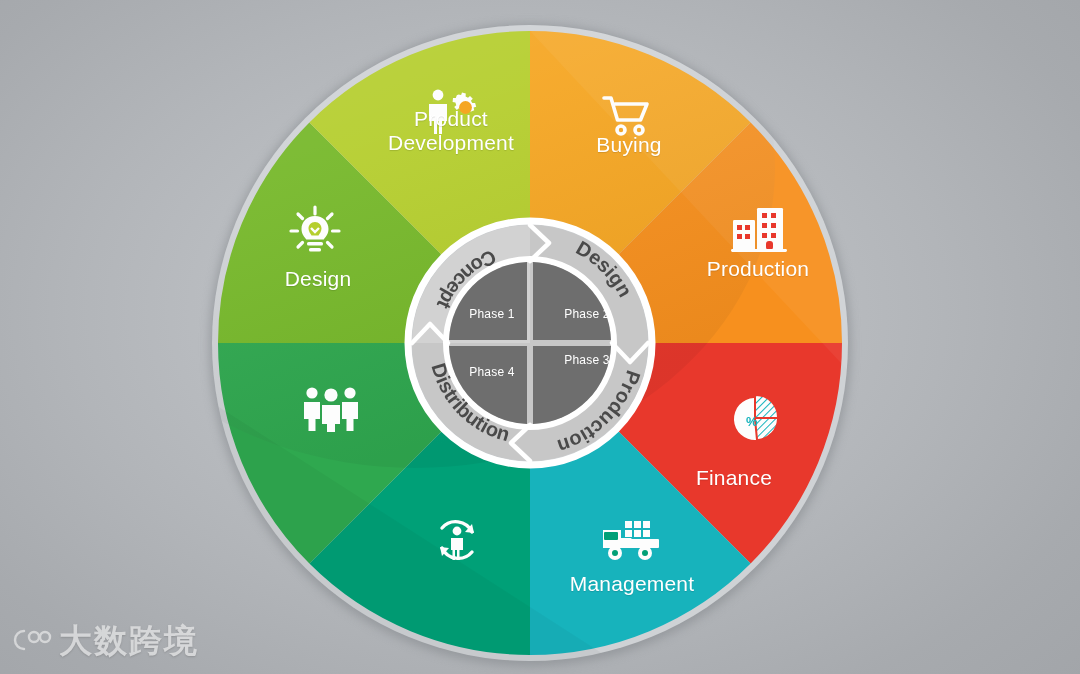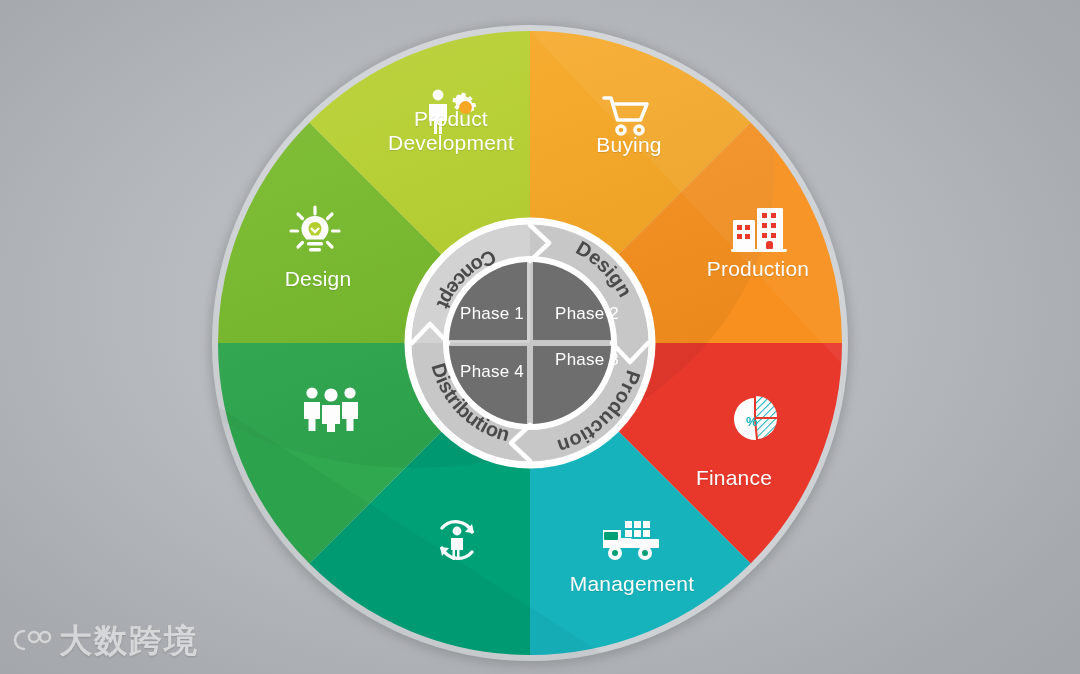--- a/index.html
+++ b/index.html
@@ -71,21 +71,21 @@
   .icon-holder {
     position: absolute;
     transform: translate(-50%, -50%);
     pointer-events: none;
   }
 
   .phase-label {
     position: absolute;
     transform: translate(-50%, -50%);
     color: #ffffff;
-    font-size: 17px;
+    font-size: 12px;
     font-family: "Liberation Sans", sans-serif;
     letter-spacing: 0.2px;
     white-space: nowrap;
     pointer-events: none;
   }
 
   
   #watermark {
     position: absolute;
     left: 12px;

